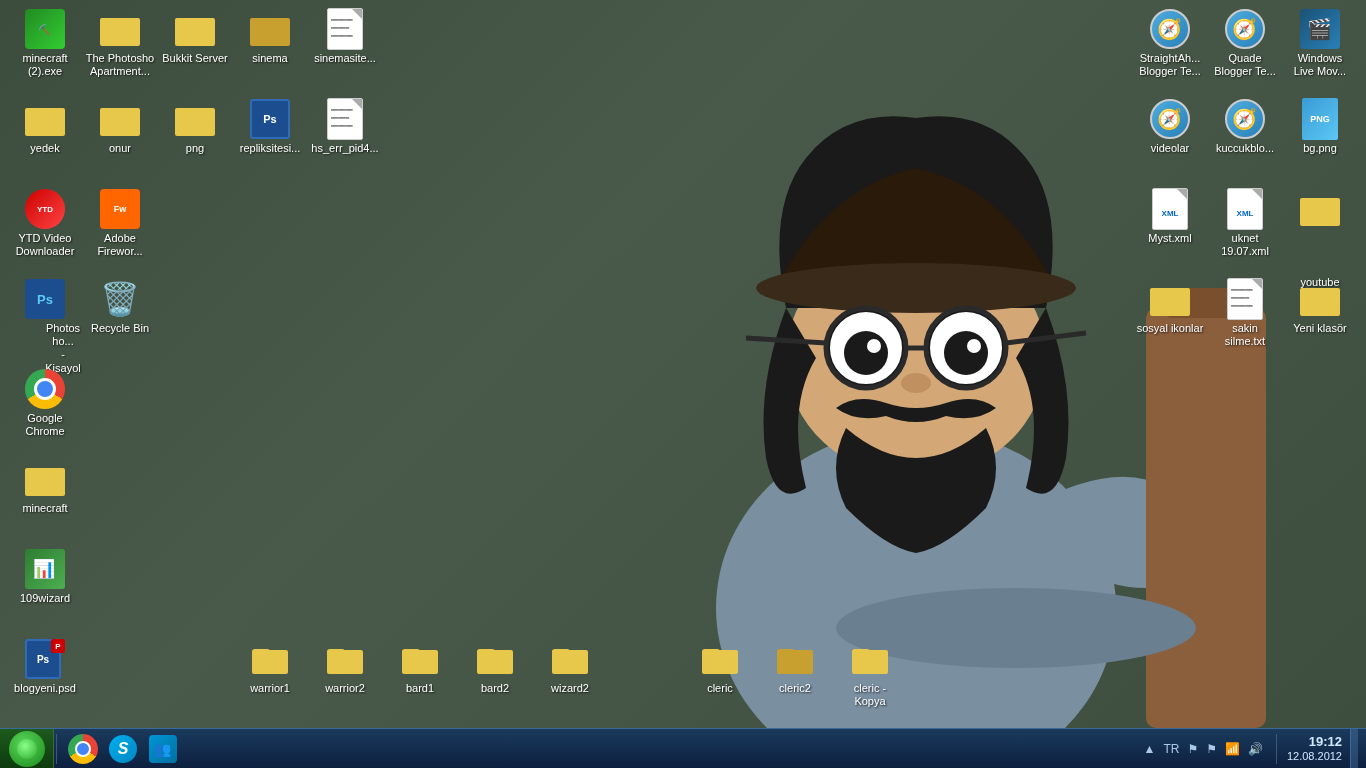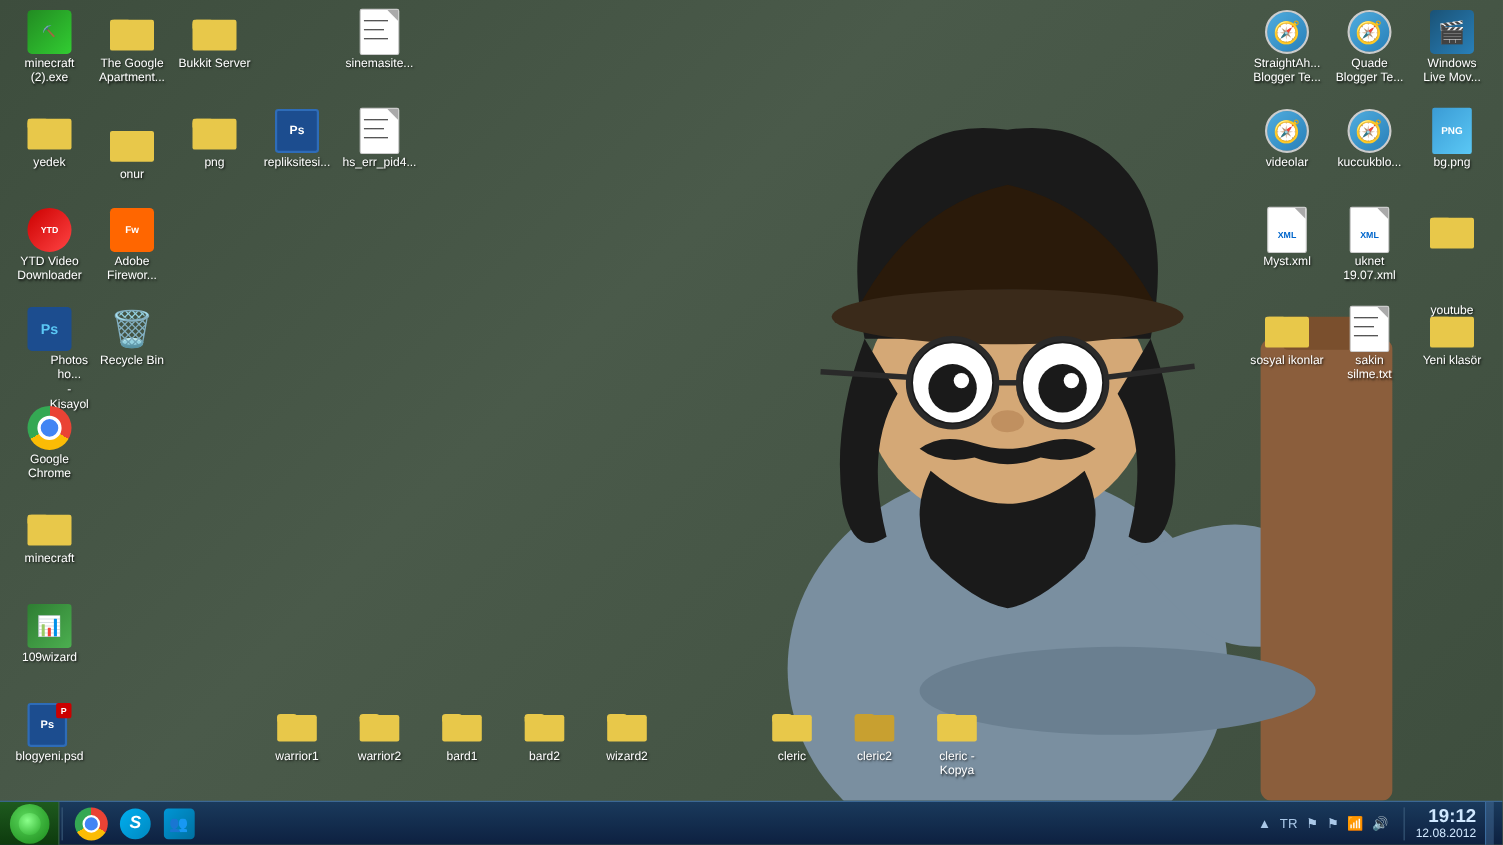--- a/index.html
+++ b/index.html
@@ -369,21 +369,21 @@
       padding: 2px 3px;
     }
 
     .clock {
       text-align: right;
       padding: 0 8px;
       color: #d0e8ff;
     }
 
     .clock-time {
-      font-size: 17px;
+      font-size: 13px;
       font-weight: bold;
       line-height: 1.2;
     }
 
     .clock-date {
       font-size: 11px;
       line-height: 1.2;
     }
 
     
@@ -459,28 +459,37 @@
         <div class="icon-img">
           <div class="exe-icon" style="font-size:10px;font-weight:bold;">⛏️</div>
         </div>
         <div class="icon-label" style="white-space: pre-line;">minecraft
 (2).exe</div>
       </div>
       <div class="icon" style="top: 5px; left: 80px;">
         <div class="icon-img">
           <div class="folder-icon"></div>
         </div>
-        <div class="icon-label" style="white-space: pre-line;">The Google
+        <div class="icon-label" style="white-space: pre-line;">The Photosho
 Apartment...</div>
       </div>
       <div class="icon" style="top: 5px; left: 155px;">
         <div class="icon-img">
           <div class="folder-icon"></div>
         </div>
         <div class="icon-label" style="white-space: pre-line;">Bukkit Server</div>
+      </div>
+      <div class="icon" style="top: 5px; left: 230px;">
+        <div class="icon-img">
+          <div style="position:relative;width:40px;height:34px;">
+            <div style="position:absolute;bottom:0;left:0;width:40px;height:28px;background:#c8a030;border-radius:2px;"></div>
+            <div style="position:absolute;top:6px;left:0;width:20px;height:8px;background:#c8a030;border-radius:4px 4px 0 0;"></div>
+          </div>
+        </div>
+        <div class="icon-label" style="white-space: pre-line;">sinema</div>
       </div>
       <div class="icon" style="top: 5px; left: 305px;">
         <div class="icon-img">
           <div style="width:36px;height:42px;background:white;border-radius:2px;position:relative;border:1px solid #ccc;">
             <div style="position:absolute;top:0;right:0;width:10px;height:10px;background:#aaa;clip-path:polygon(0 0,100% 100%,100% 0);"></div>
             <div style="padding:8px 3px 0 3px;font-size:6px;color:#333;line-height:1.3;">━━━━━━<br>━━━━━<br>━━━━━━</div>
           </div>
         </div>
         <div class="icon-label" style="white-space: pre-line;">sinemasite...</div>
       </div>
@@ -504,21 +513,21 @@
         </div>
         <div class="icon-label" style="white-space: pre-line;">Windows
 Live Mov...</div>
       </div>
       <div class="icon" style="top: 95px; left: 5px;">
         <div class="icon-img">
           <div class="folder-icon"></div>
         </div>
         <div class="icon-label" style="white-space: pre-line;">yedek</div>
       </div>
-      <div class="icon" style="top: 106px; left: 80px; justify-content: center;">
+      <div class="icon" style="top: 95px; left: 80px; justify-content: center;">
         <div class="icon-img">
           <div class="folder-icon"></div>
         </div>
         <div class="icon-label" style="white-space: pre-line;">onur</div>
       </div>
       <div class="icon" style="top: 95px; left: 155px;">
         <div class="icon-img">
           <div class="folder-icon"></div>
         </div>
         <div class="icon-label" style="white-space: pre-line;">png</div>

